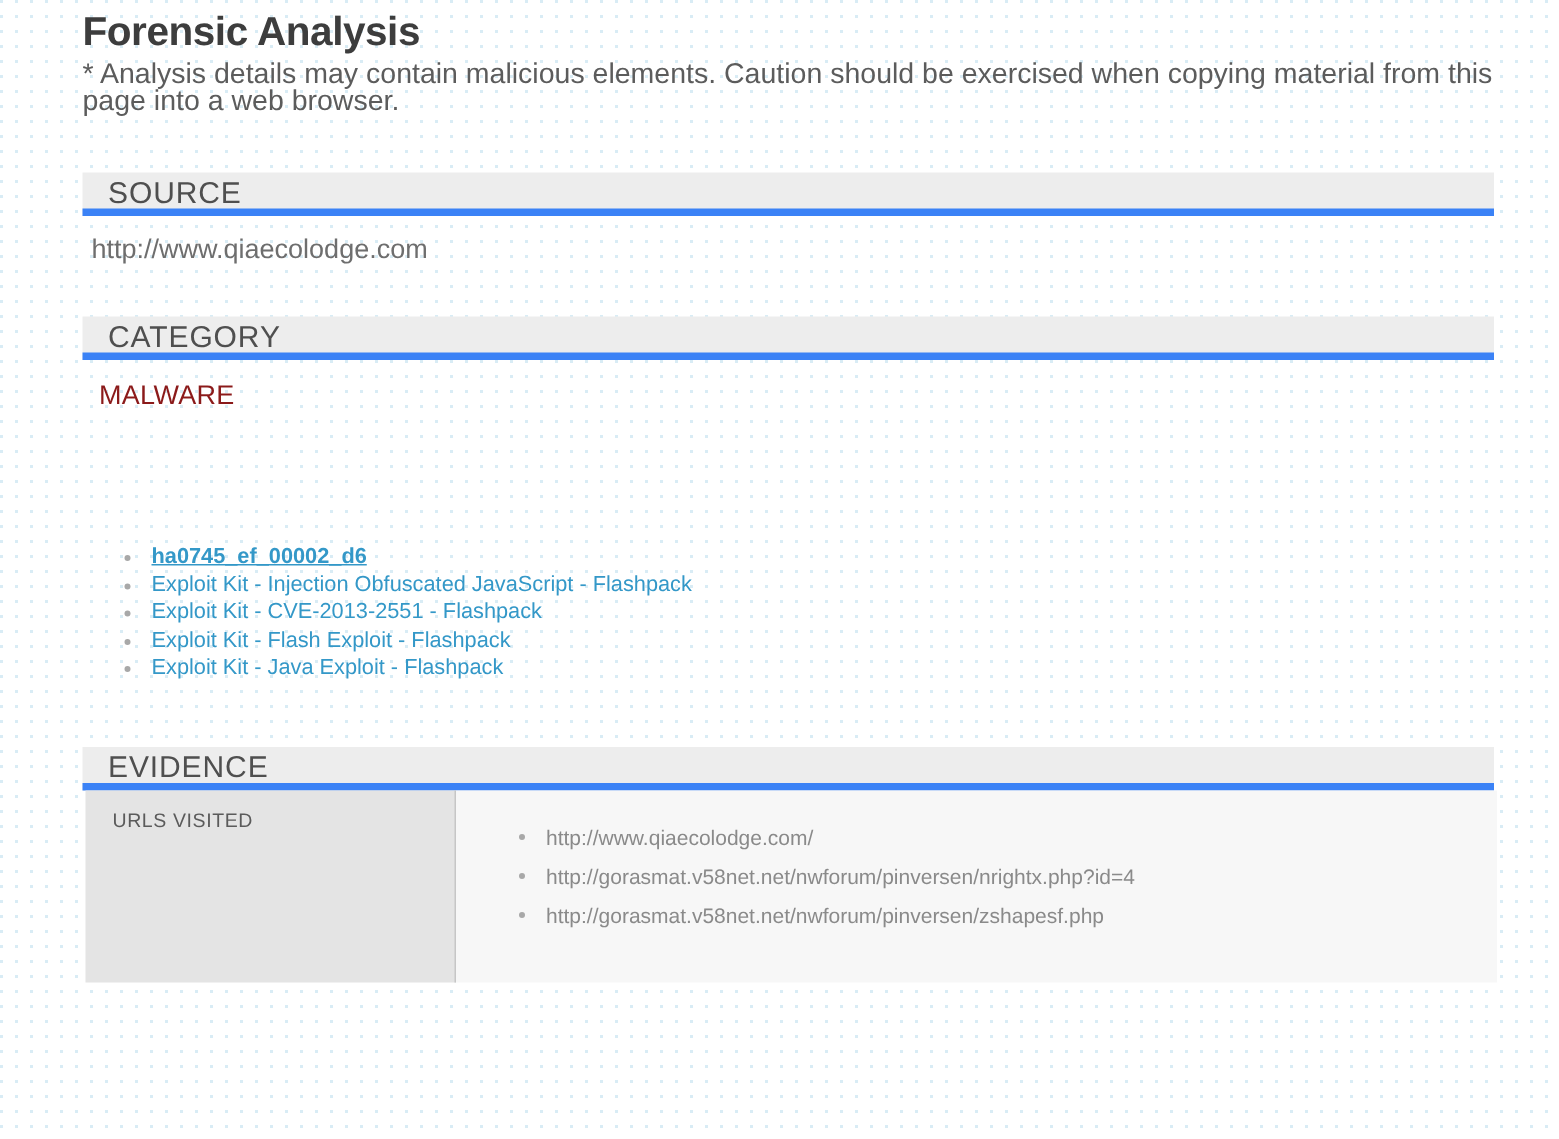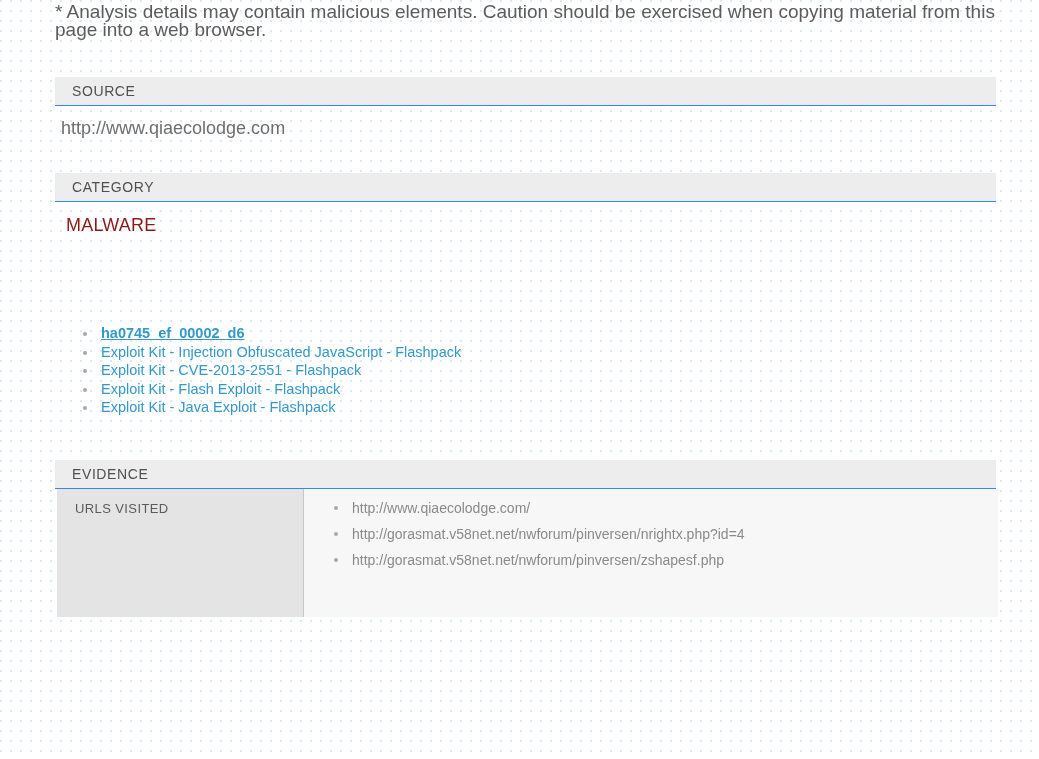--- a/index.html
+++ b/index.html
@@ -43,26 +43,26 @@
     color: #5c5c5c;
     line-height: 18px;
   }
 
   
   .section {
     width: 941px;
   }
   .section-header {
     background: #ededed;
-    border-bottom: 1px solid #3b82f6;
+    border-bottom: 5px solid #3b82f6;
     height: 29px;
     line-height: 29px;
     padding-left: 17px;
     box-sizing: border-box;
-    font-size: 14px;
+    font-size: 20px;
     letter-spacing: 0.6px;
     color: #4f4f4f;
   }
   .section-body {
     padding-left: 2px;
   }
 
   .source-value {
     font-size: 18px;
     color: #6e6e6e;
@@ -135,21 +135,21 @@
   }
   .ev-content-cell {
     flex: 1 1 auto;
     background: #f7f7f7;
     box-sizing: border-box;
     padding: 6px 0 0 0;
     min-height: 128px;
     overflow: hidden;
   }
   ul.url-list {
-    margin: 0;
+    margin: 12px;
     padding: 0 0 0 28px;
     list-style: none;
   }
   ul.url-list li {
     position: relative;
     font-size: 14px;
     line-height: 26px;
     color: #8a8a8a;
     padding-left: 20px;
     white-space: nowrap;
@@ -170,20 +170,21 @@
   .gap-2 { height: 35px; }
   .gap-3 { height: 36px; }
   .gap-4 { height: 43px; }
   .gap-5 { height: 43px; }
 </style>
 </head>
 <body>
 
 <div class="page">
 
+  <h1 class="doc-title">Forensic Analysis</h1>
   <p class="doc-note">* Analysis details may contain malicious elements. Caution should be exercised when copying material from this page into a web browser.</p>
 
   <div class="gap-1"></div>
 
   <div class="section">
     <div class="section-header">SOURCE</div>
     <div class="section-body">
       <div class="source-value">http://www.qiaecolodge.com</div>
     </div>
   </div>

